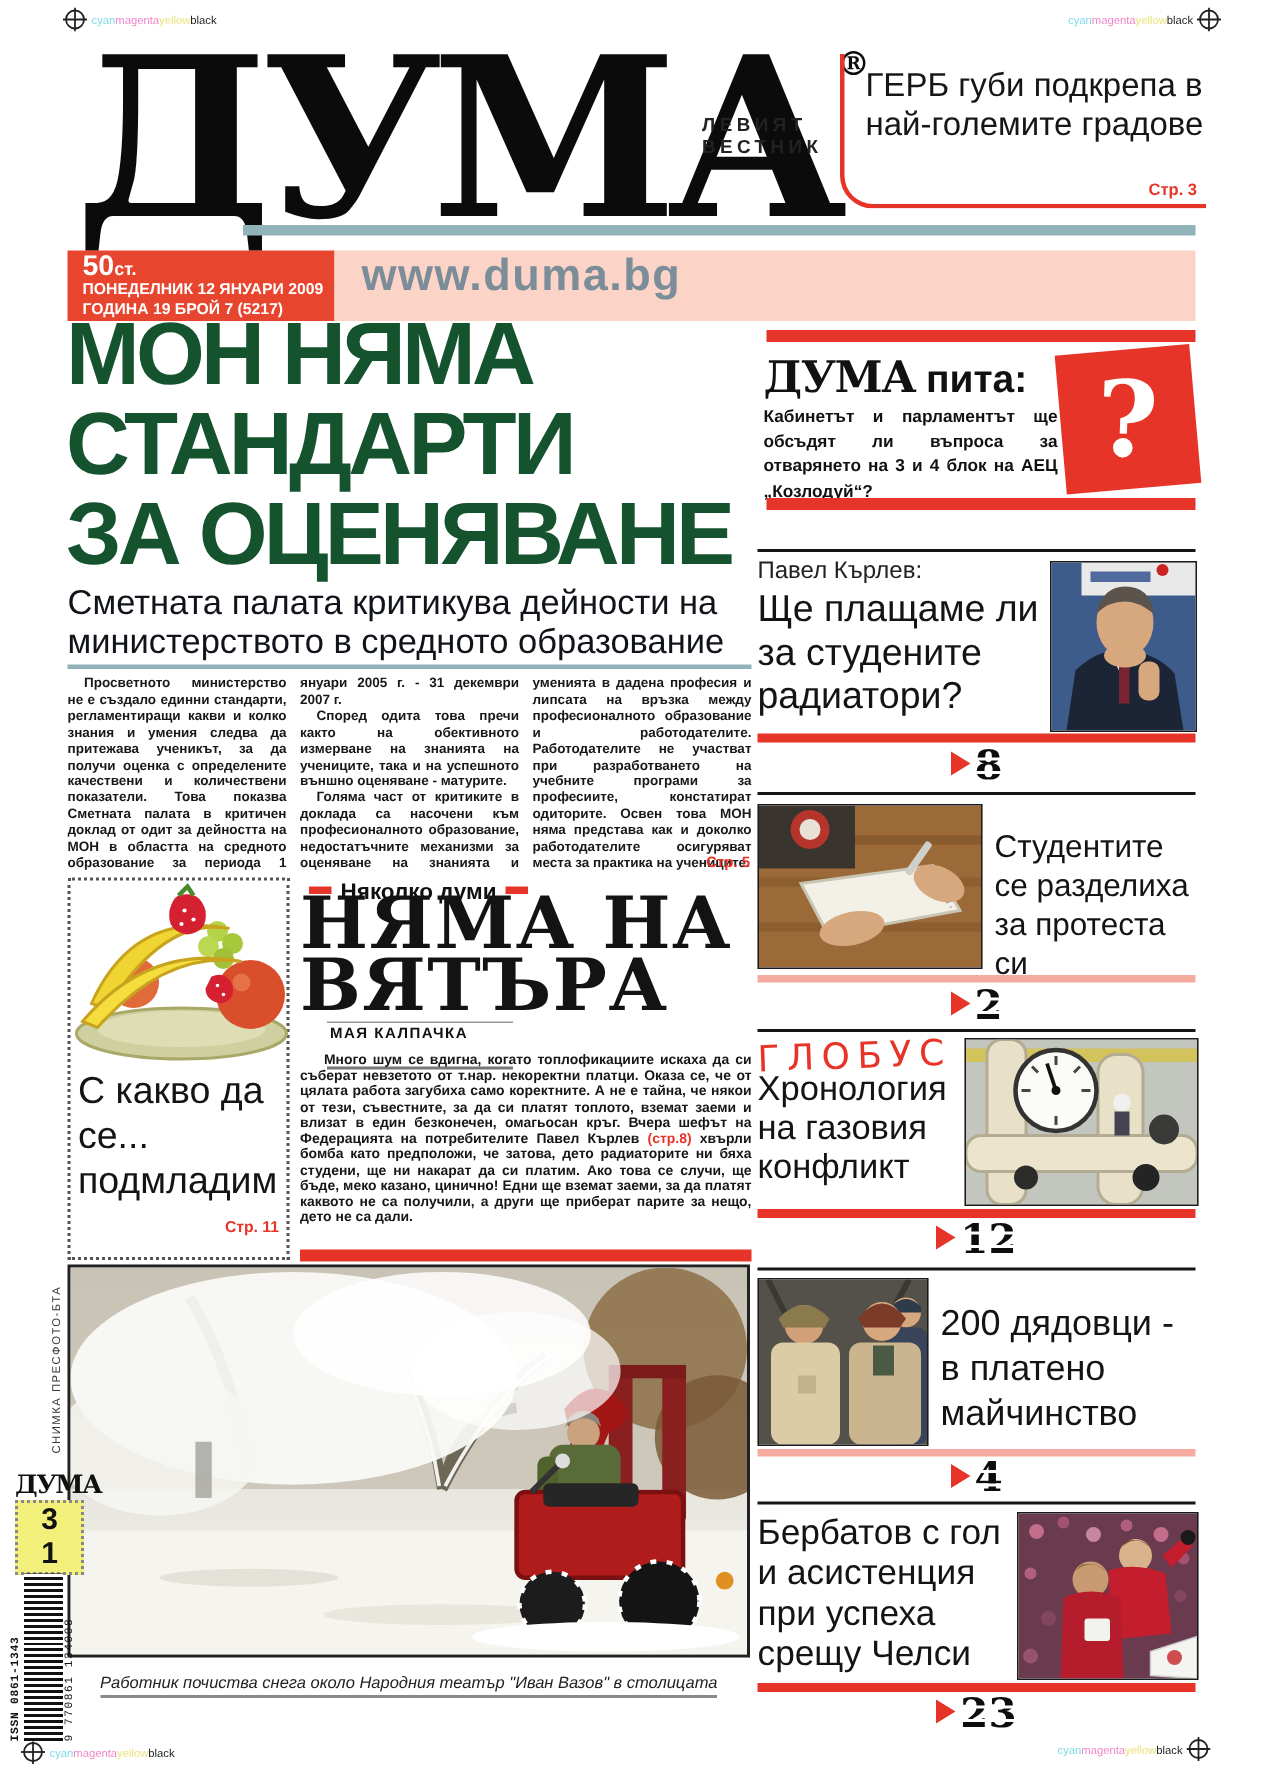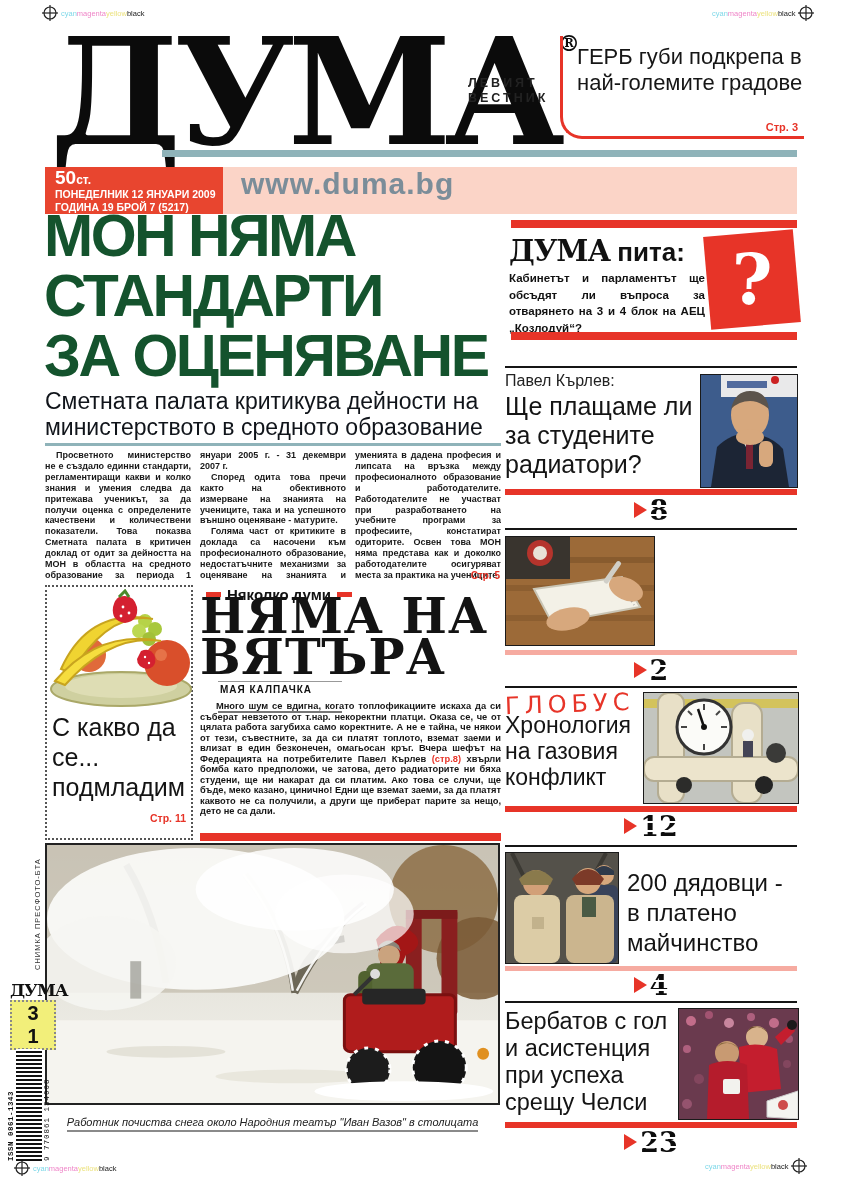--- a/index.html
+++ b/index.html
@@ -233,20 +233,21 @@
       <rect x="0" y="0" width="64" height="42" fill="#39342e"></rect>
       <circle cx="34" cy="16" r="13" fill="#b5342c"></circle>
       <circle cx="34" cy="16" r="7" fill="#e8e2d6"></circle>
       <polygon points="28,52 116,40 134,70 46,86" fill="#f3f1e7" stroke="#c9c5b5" stroke-width="2"></polygon>
       <line x1="112" y1="42" x2="128" y2="68" stroke="#999" stroke-width="2" stroke-dasharray="2 3"></line>
       <ellipse cx="120" cy="52" rx="18" ry="11" fill="#d7a87d" transform="rotate(25 120 52)"></ellipse>
       <rect x="104" y="22" width="5" height="26" rx="2" fill="#d0cfc8" transform="rotate(35 106 35)"></rect>
       <ellipse cx="62" cy="82" rx="22" ry="11" fill="#d7a87d" transform="rotate(-12 62 82)"></ellipse>
     </svg>
   </div>
+  <div class="rail-hl" style="left:663px;top:552px;width:140px;font-size:21px;line-height:26px;">Студентите се разделиха за протеста си</div>
   <div class="pinkbar" style="left:505px;top:650px;width:292px;height:5px;"></div>
   <div class="pnum-row" style="top:657px;">
     <span class="arrow"></span><span class="pn">2</span>
   </div>
 
   <div class="abs globus">ГЛОБУС</div>
   <div class="rail-hl" style="left:505px;top:712px;width:132px;font-size:23px;line-height:26px;">Хронология на газовия конфликт</div>
   <div class="photo-frame" style="left:643px;top:692px;width:154px;height:110px;">
     <svg viewBox="0 0 154 110" preserveAspectRatio="none">
       <rect width="154" height="110" fill="#c3c5bf"></rect>

